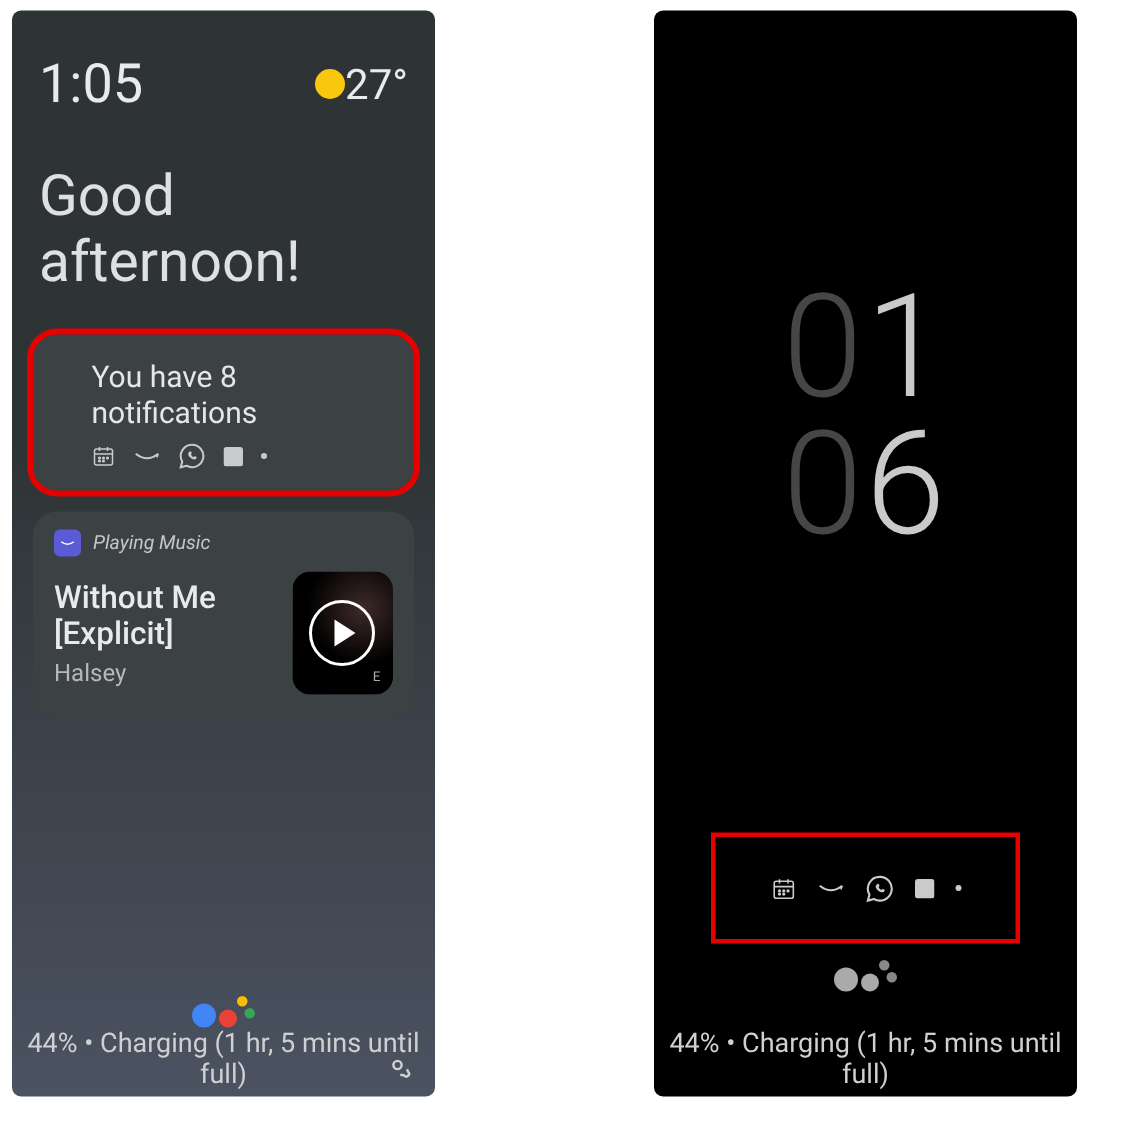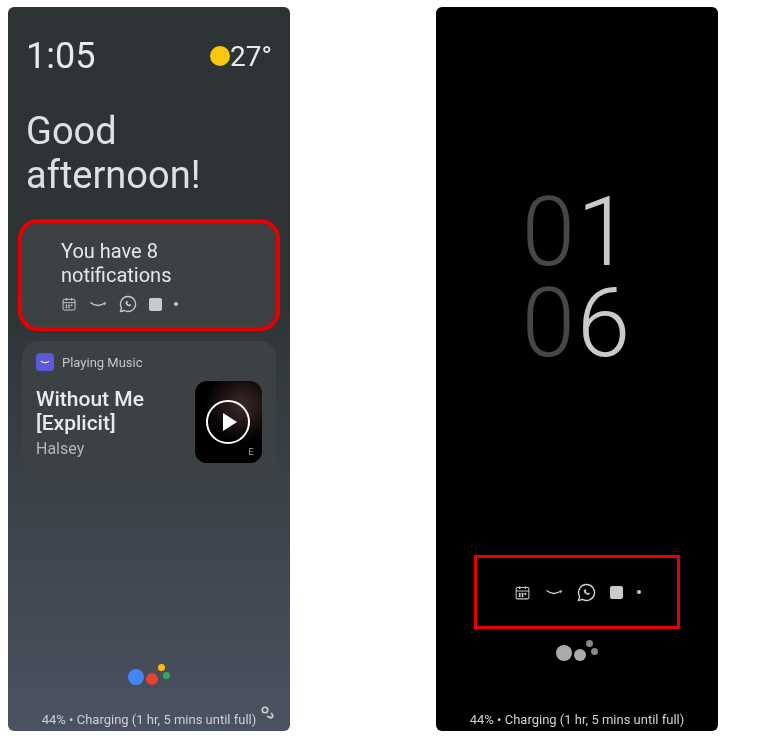--- a/index.html
+++ b/index.html
@@ -55,21 +55,21 @@
   .card.highlight { outline: 4px solid #e60000; outline-offset: 0; padding-left: 39px; }
   .notif-title { font-size: 20px; font-weight: 400; margin-bottom: 8px; }
   .icon-row { display: flex; align-items: center; gap: 12px; }
 
   .ico { display: inline-flex; align-items: center; justify-content: center; color: #c9cacc; }
   .ico svg { display: block; }
 
   .dot-sep { width: 4px; height: 4px; border-radius: 50%; background: #c9cacc; }
 
   .music-card { padding: 12px 14px 16px 14px; }
-  .music-top-row { display: flex; align-items: center; gap: 8px; font-size: 13px; color: #c5c6c8; margin-bottom: 10px; }
+  .music-top-row { display: flex; align-items: center; gap: 8px; font-size: 13px; color: #c5c6c8; margin-bottom: 10px; font-style: italic; }
   .music-app-icon {
     width: 18px; height: 18px; border-radius: 4px; background: #5b5bd6;
     display: inline-flex; align-items: center; justify-content: center;
   }
   .music-app-icon svg { display:block; }
   .music-body { display: flex; align-items: center; justify-content: space-between; }
   .music-text .track-title { font-size: 21px; font-weight: 500; color: #e9eaec; }
   .music-text .track-artist { font-size: 16px; color: #b7b8ba; margin-top: 4px; }
   .music-right { position: relative; width: 82px; height: 82px; border-radius: 12px; overflow: hidden; }
   .album-art {
@@ -107,21 +107,21 @@
   .a-yellow { width: 7px;  height: 7px;  background: #fbbc05; margin-bottom: 14px; margin-left: -2px; }
   .a-green  { width: 7px;  height: 7px;  background: #34a853; margin-bottom: 6px; margin-left: -4px; }
   .a-gray-l { width: 16px; height: 16px; background: #aaa; }
   .a-gray-s { width: 7px; height: 7px; background: #888; }
 
   .bottom-bar {
     position: absolute; bottom: 4px; left: 0; right: 0;
     display: flex; align-items: center; justify-content: center;
   }
   .bottom-bar .charging-text {
-    font-size: 13px; color: #cfd0d2; text-align: center;
+    font-size: 18px; color: #cfd0d2; text-align: center;
   }
   .settings-gear {
     position: absolute; right: 14px; bottom: 6px; color: #cfd0d2;
   }
 
   
   .aod-clock {
     position: absolute; left: 50%; top: 180px; transform: translateX(-50%);
     font-size: 96px; line-height: 0.95; font-weight: 300;
     font-family: Roboto, sans-serif; text-align: left; letter-spacing: 2px;

